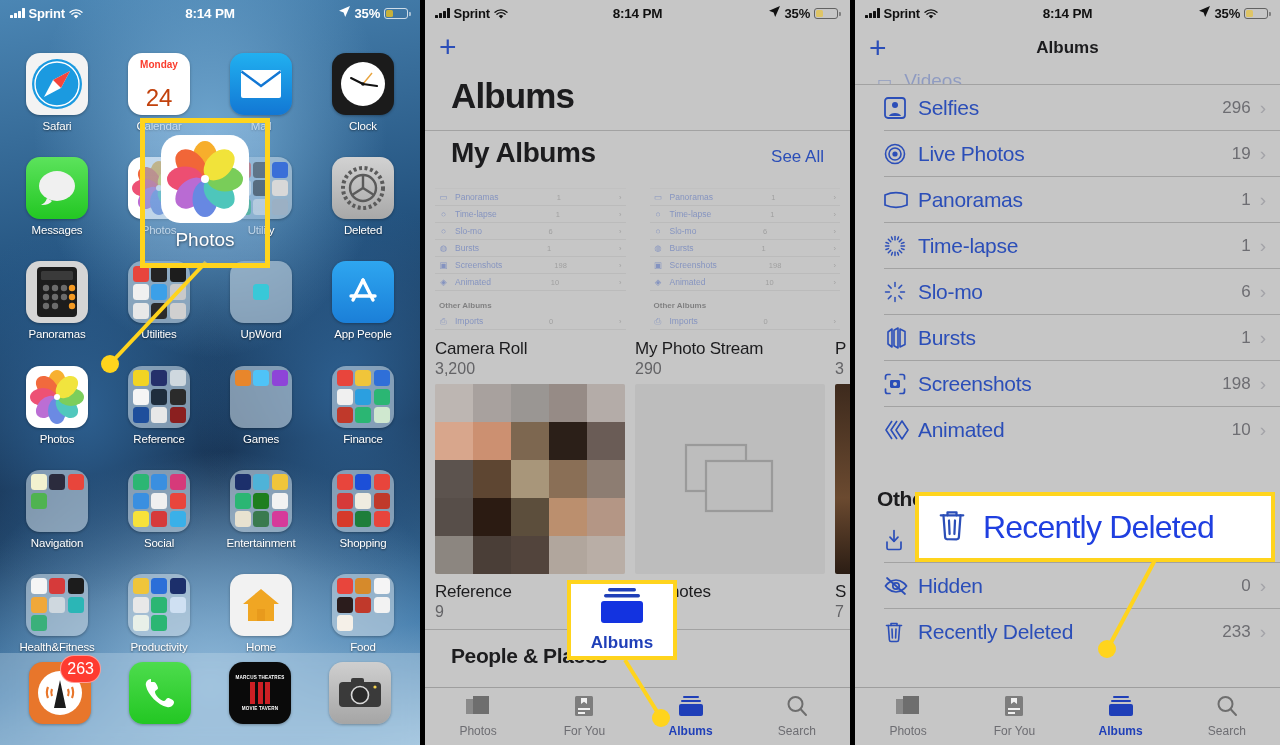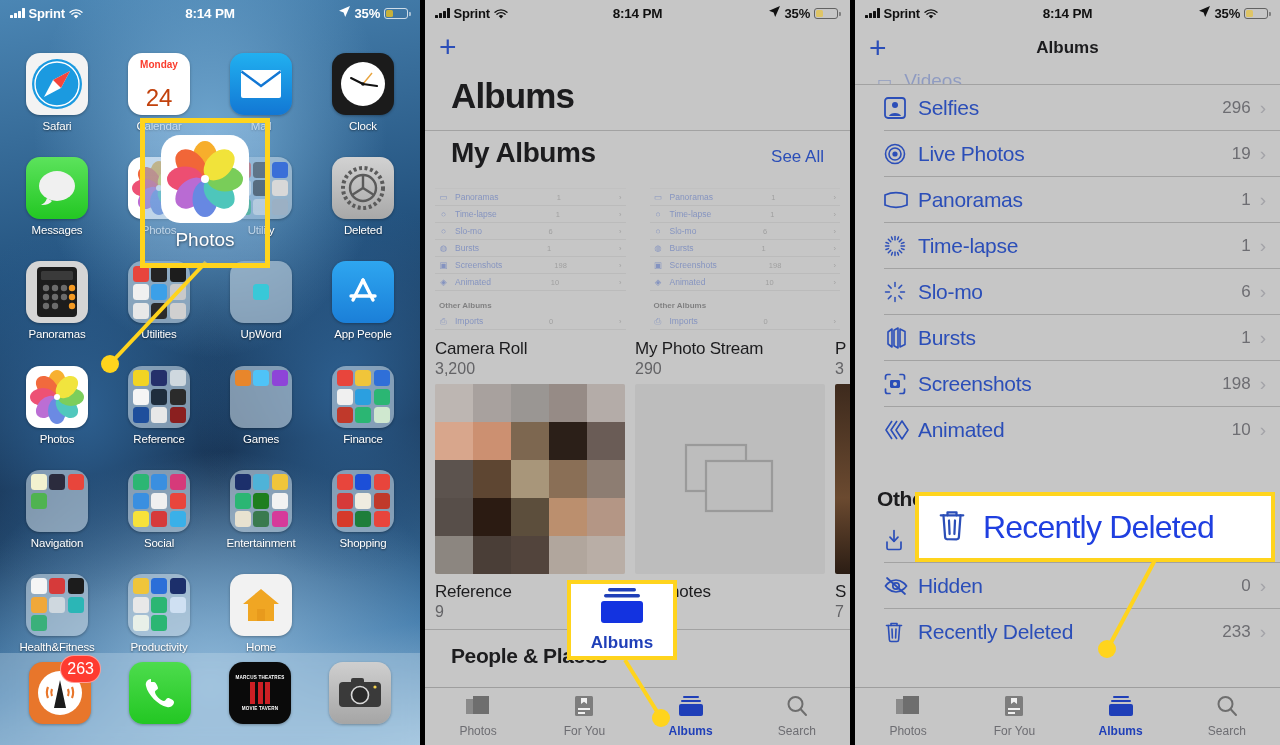--- a/index.html
+++ b/index.html
@@ -505,20 +505,34 @@
         <div class="appcell">
           <div class="appicon" style="background:#f2f2f2;display:flex;align-items:center;justify-content:center;">
             <svg width="42" height="40" viewBox="0 0 42 40">
                 <path d="M21 4 3 19h5v17h26V19h5z" fill="#f0a623"></path>
                 <rect x="17" y="24" width="8" height="12" fill="#e89a1c"></rect>
               </svg>
           </div>
           <div class="applabel">Home</div>
         </div>
 
+        <div class="appcell">
+          <div class="appicon folder">
+            <span style="background:#e8453c"></span>
+              <span style="background:#d68a2b"></span>
+              <span style="background:#f5f5f5"></span>
+            <span style="background:#2b1c1c"></span>
+              <span style="background:#c0392b"></span>
+              <span style="background:#f2f2f2"></span>
+            <span style="background:#f5f0e8"></span>
+              <span></span>
+              <span></span>
+          </div>
+          <div class="applabel">Food</div>
+        </div>
 
       </div>
 
       <div class="dock">
         <div class="dockcell">
           <div class="appicon" style="background:#e8762b;display:flex;align-items:center;justify-content:center;">
             <svg width="50" height="50" viewBox="0 0 50 50">
                 <circle cx="25" cy="25" r="22" fill="#fff"></circle>
                 <g stroke="#e8762b" stroke-width="2.2" fill="none">
                   <path d="M13 30a14 14 0 0 1 0-11"></path>

